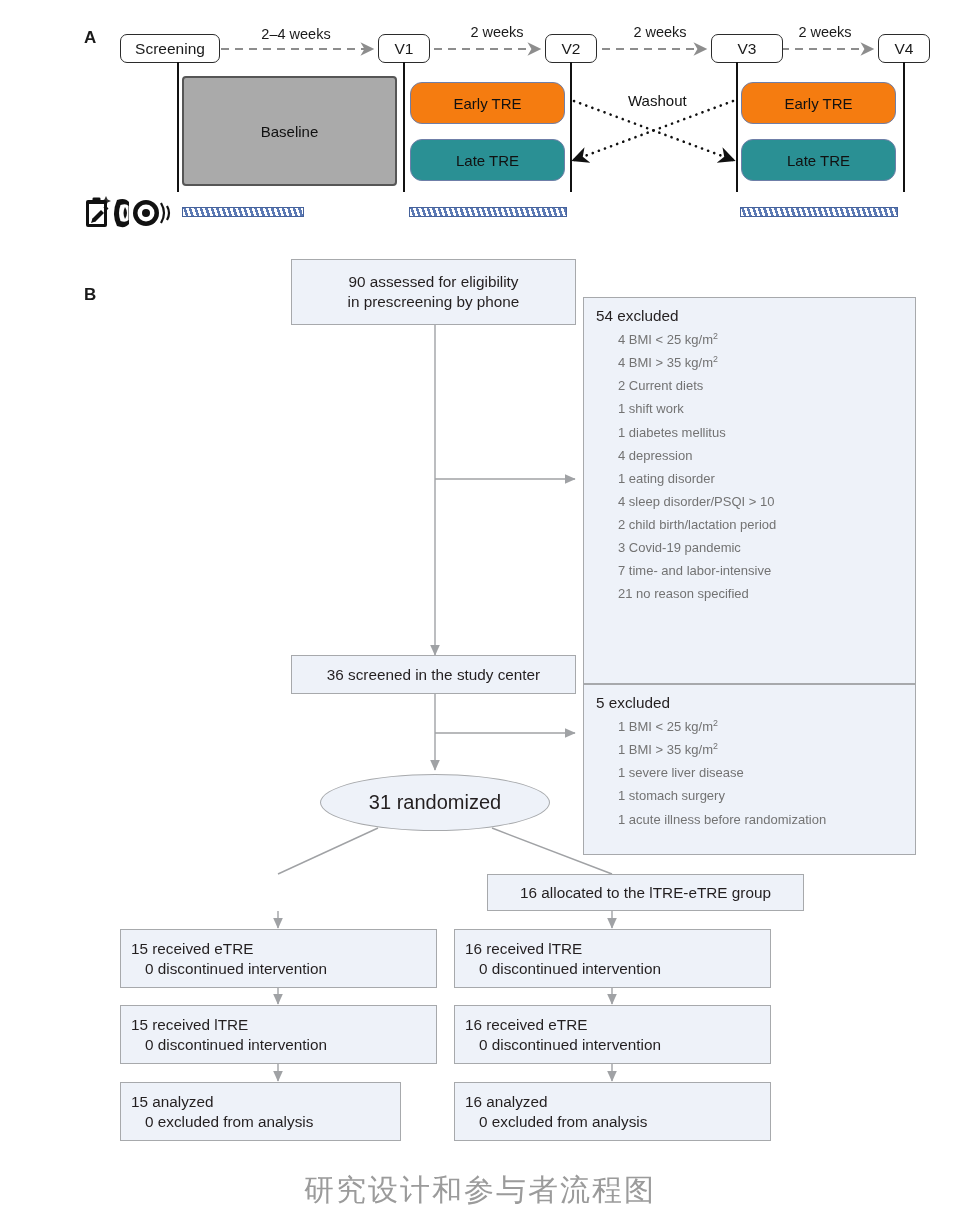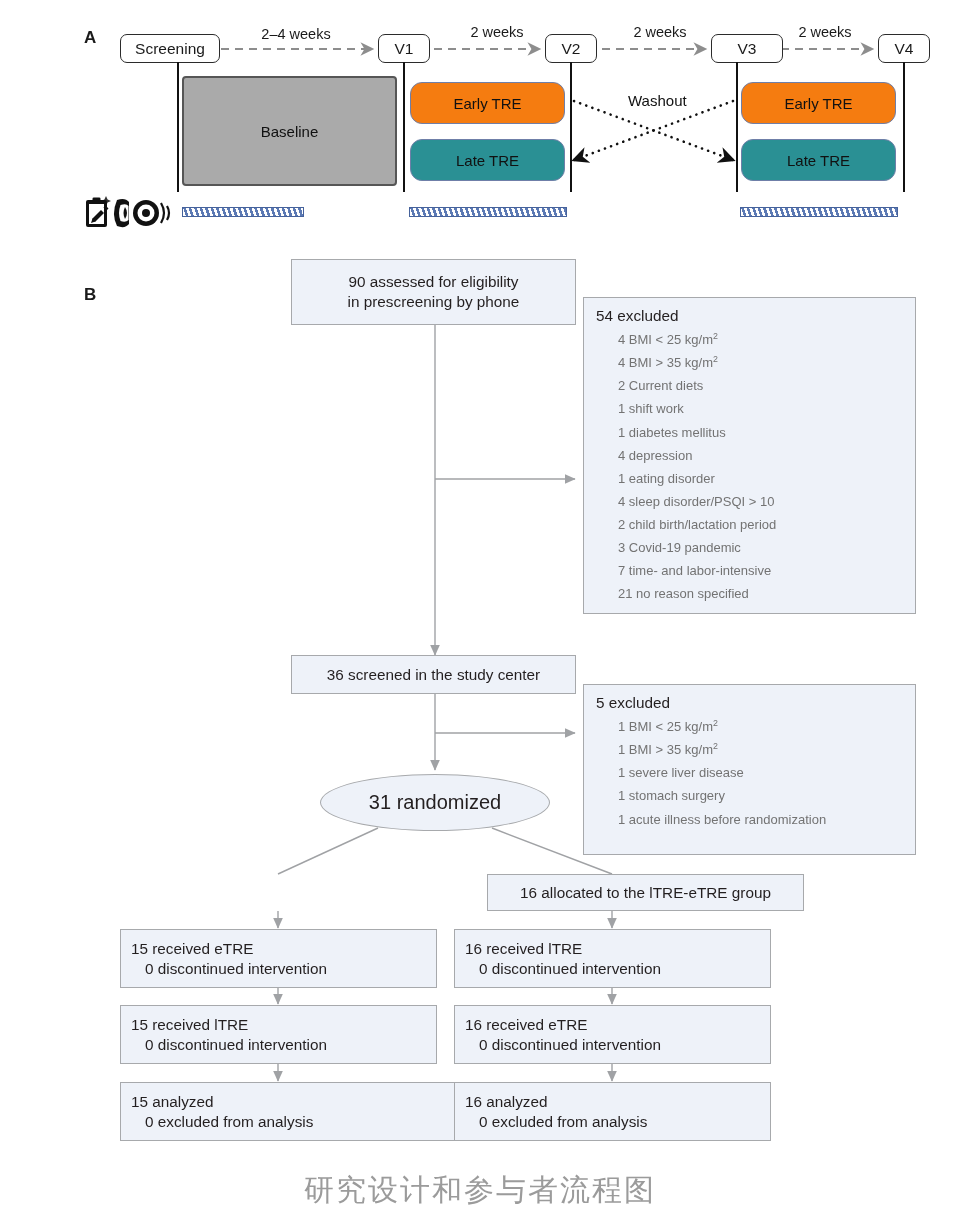--- a/index.html
+++ b/index.html
@@ -203,21 +203,21 @@
     <line x1="612" y1="1064" x2="612" y2="1081" stroke="#a0a2a5" stroke-width="1.4" marker-end="url(#bArrow)"></line>
   </svg>
 
   <div class="abs flow-box center" style="left:291px; top:259px; width:285px; height:66px;">
     <div>
       <div>90 assessed for eligibility</div>
       <div>in prescreening by phone</div>
     </div>
   </div>
 
-  <div class="abs excl-box" style="left:583px; top:297px; width:333px; height:317px;">
+  <div class="abs excl-box" style="left:583px; top:297px; width:333px; height:387px;">
     <div class="excl-title">54 excluded</div>
     <ul class="excl-list">
       <li><span>4 BMI &lt; 25 kg/m<sup>2</sup></span></li>
       <li><span>4 BMI &gt; 35 kg/m<sup>2</sup></span></li>
       <li>2 Current diets</li>
       <li>1 shift work</li>
       <li>1 diabetes mellitus</li>
       <li>4 depression</li>
       <li>1 eating disorder</li>
       <li>4 sleep disorder/PSQI &gt; 10</li>
@@ -246,21 +246,21 @@
   <div class="abs ellipse" style="left:320px; top:774px; width:230px; height:57px;">31 randomized</div>
 
   <div class="abs flow-box" style="left:120px; top:929px; width:317px; height:59px; padding-top:9px;">
     <div>15 received eTRE</div>
     <div style="padding-left:14px;">0 discontinued intervention</div>
   </div>
   <div class="abs flow-box" style="left:120px; top:1005px; width:317px; height:59px; padding-top:9px;">
     <div>15 received lTRE</div>
     <div style="padding-left:14px;">0 discontinued intervention</div>
   </div>
-  <div class="abs flow-box" style="left:120px; top:1082px; width:335px; height:59px; padding-top:9px;">
+  <div class="abs flow-box" style="left:120px; top:1082px; width:281px; height:59px; padding-top:9px;">
     <div>15 analyzed</div>
     <div style="padding-left:14px;">0 excluded from analysis</div>
   </div>
 
   <div class="abs flow-box center" style="left:454px; top:874px; width:317px; height:37px;margin-left:33px;">
     <div>16 allocated to the lTRE-eTRE group</div>
   </div>
   <div class="abs flow-box" style="left:454px; top:929px; width:317px; height:59px; padding-top:9px;">
     <div>16 received lTRE</div>
     <div style="padding-left:14px;">0 discontinued intervention</div>

